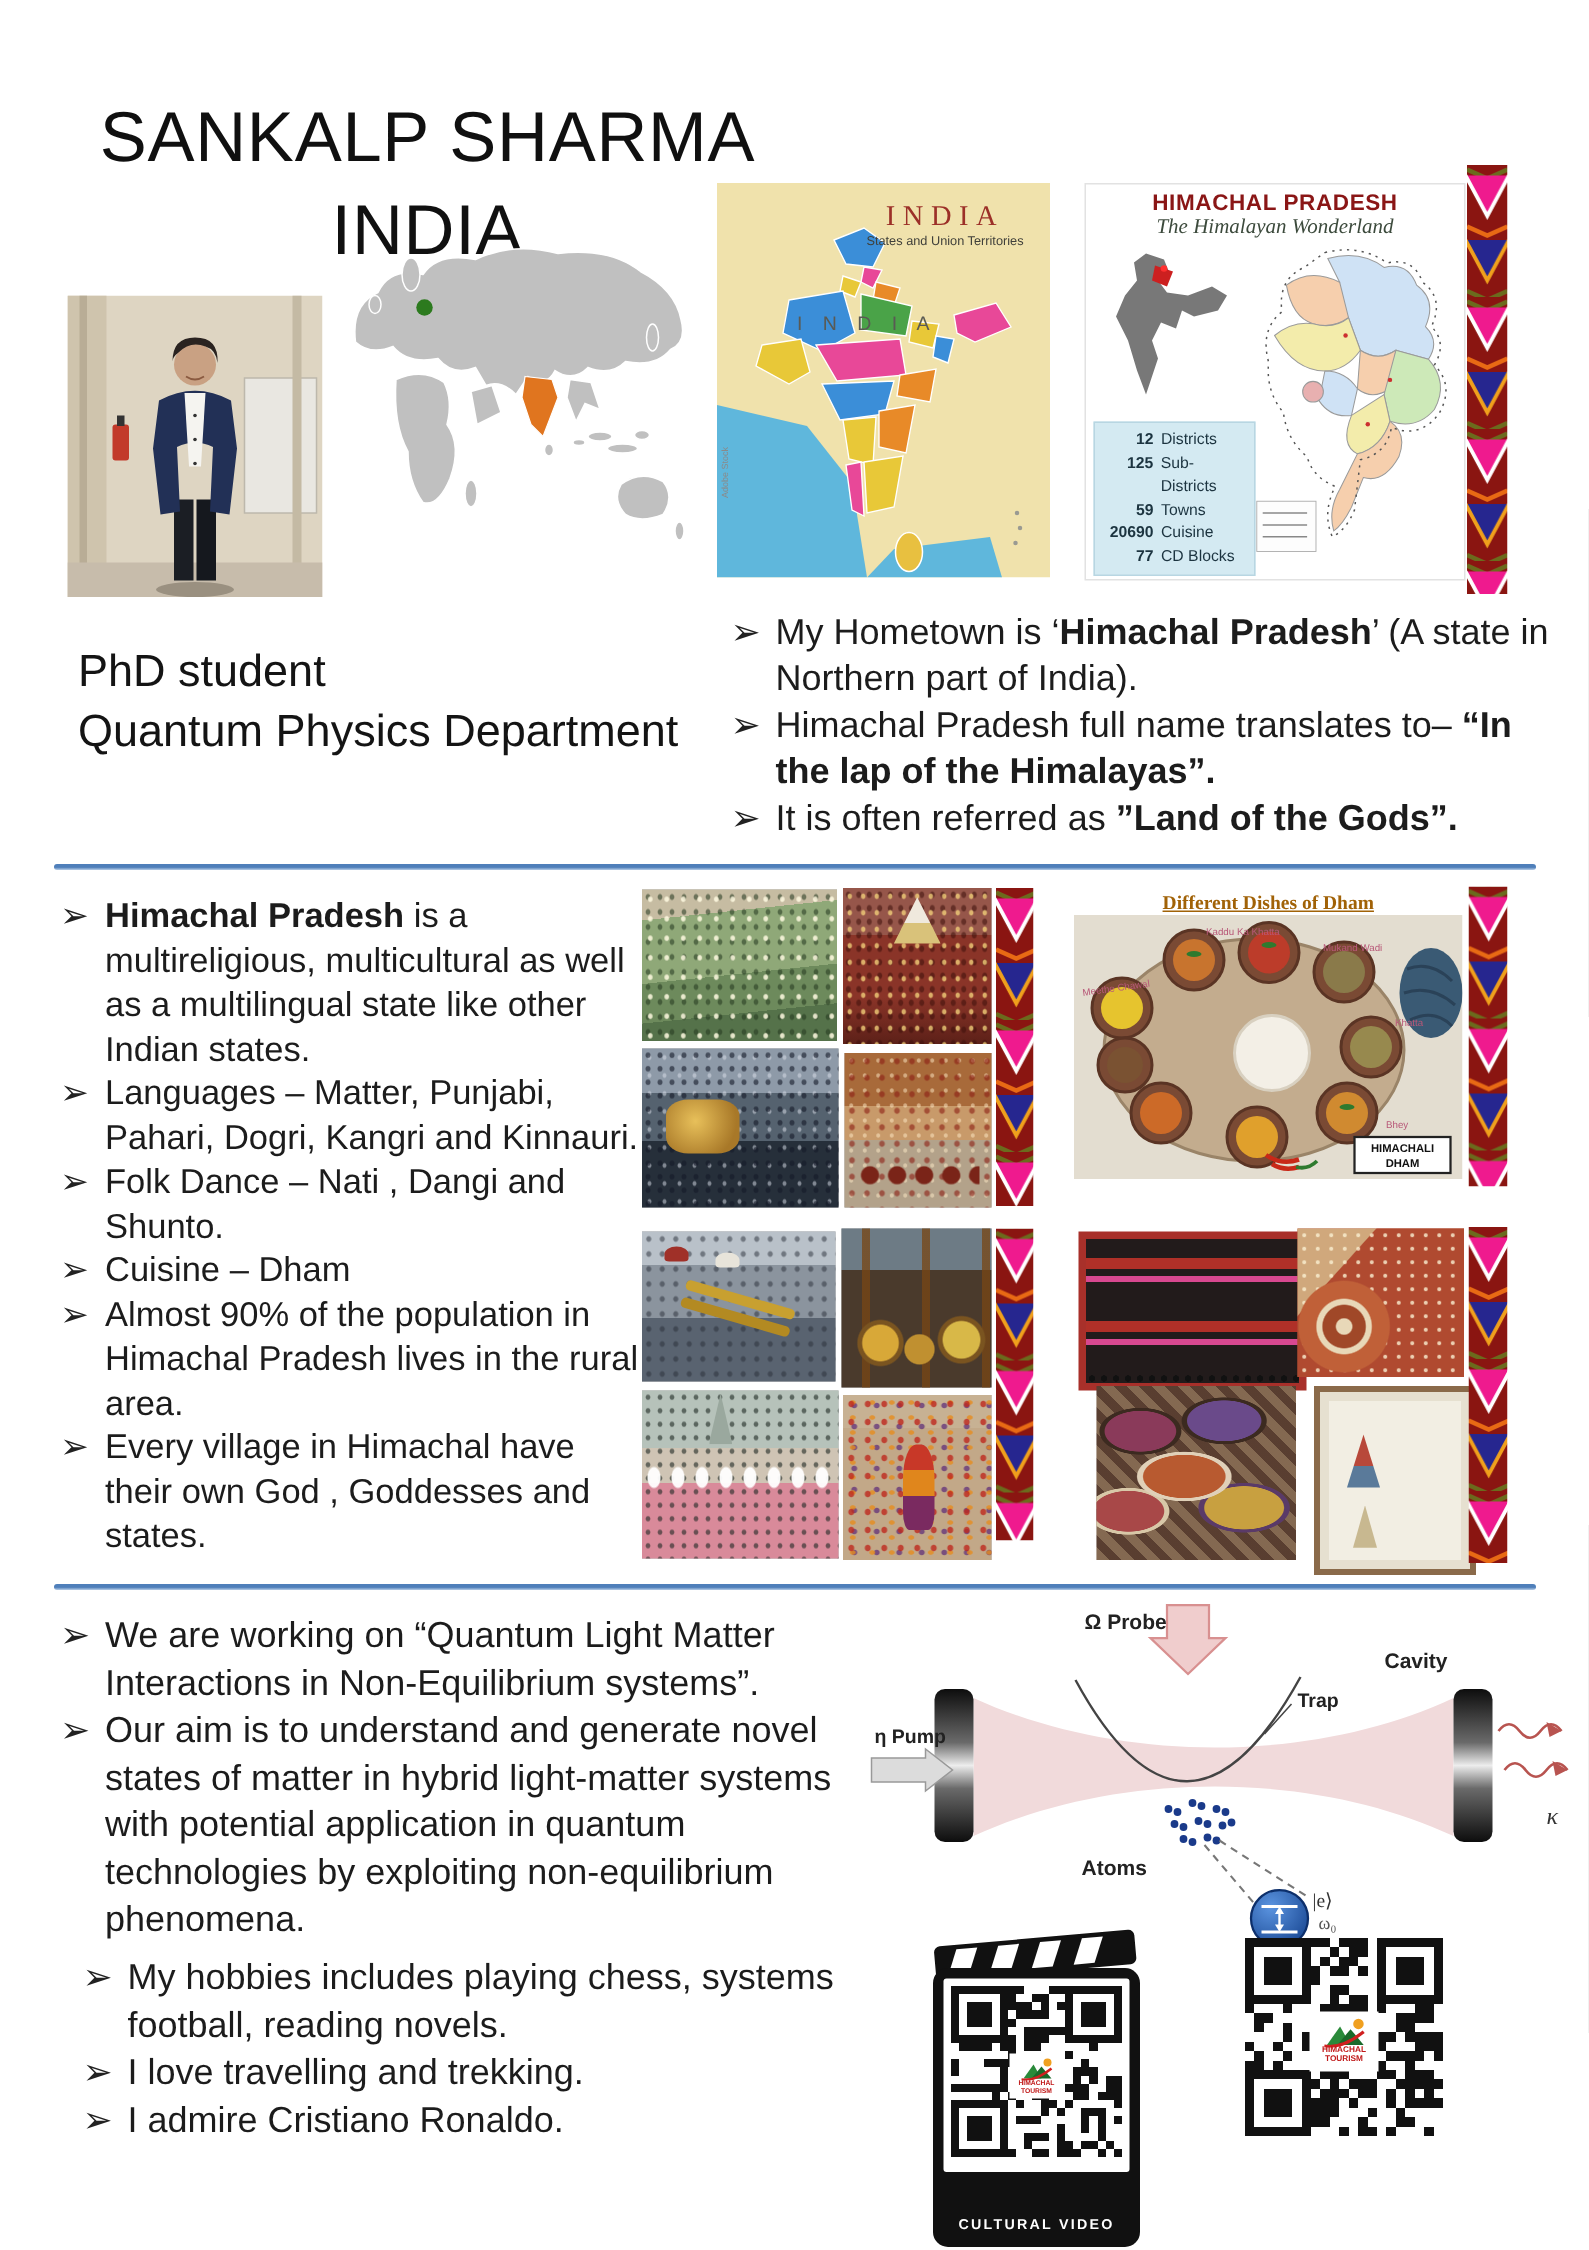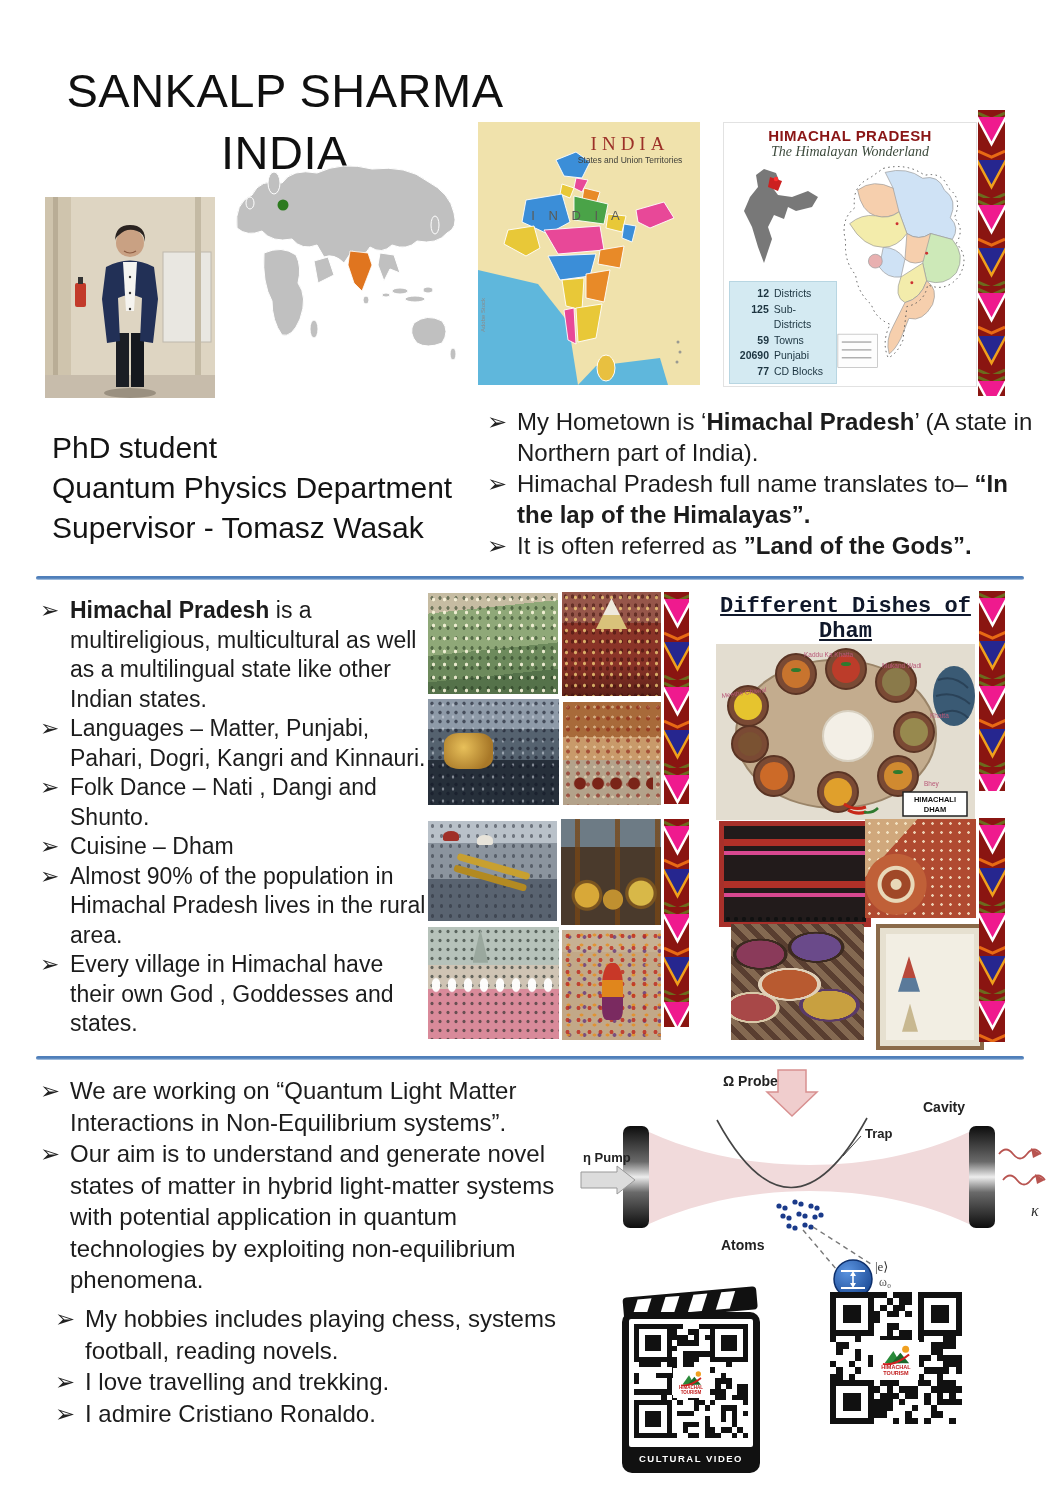--- a/index.html
+++ b/index.html
@@ -111,36 +111,36 @@
   .ph-d4::before{left:18%;top:24%;width:22%;height:30%;
     background:linear-gradient(180deg,#b8483a 0 60%,#5a7a9a 60%);
     clip-path:polygon(50% 0,100% 100%,0 100%);
     box-shadow:30px 18px 0 -4px #8a9ab0;}
   .ph-d4::after{left:22%;bottom:12%;width:16%;height:24%;
     background:#c8b890;clip-path:polygon(50% 0,100% 100%,0 100%);
     box-shadow:26px 0 0 #9ab0c4,13px -10px 0 -2px #b09a78;}
 
   
   .dham-panel{background:#ffffff;}
-  .dham-title{font-family:Liberation Mono, monospace;font-weight:bold;font-size:22px;
-    color:#0f172a;text-align:center;text-decoration:underline;padding-top:3px;}
+  .dham-title{font-family:Liberation Serif, serif;font-weight:bold;font-size:13px;
+    color:#a16207;text-align:center;text-decoration:underline;padding-top:3px;}
 
   
   .hp-panel{background:#fff;border:1px solid #e2e2e2;}
   .hp-title{font-size:15px;font-weight:bold;color:#8a1616;text-align:center;padding-top:4px;letter-spacing:.4px;}
   .hp-sub{font-family:Liberation Serif, serif;font-style:italic;font-size:14px;color:#3c4a3c;text-align:center;}
   .hp-stats{position:absolute;left:5px;top:158px;width:100px;background:#d4eaf2;border:1px solid #b8d6e2;
     padding:4px 3px;font-size:10.5px;color:#1c3440;}
   .hp-row{display:flex;line-height:15.5px;}
   .hp-v{width:36px;text-align:right;font-weight:bold;margin-right:5px;}
 
   
   .qr-frame{position:absolute;background:#111;border-radius:10px;padding:7px;}
   .qr-white{background:#fff;padding:5px;border-radius:2px;position:relative;}
-  .qr-caption{color:#fff;font-size:9.5px;font-weight:bold;letter-spacing:1.5px;text-align:center;padding:6px 0 2px;}
+  .qr-caption{color:#fff;font-size:9.5px;font-weight:bold;letter-spacing:1.5px;text-align:center;padding:6px 0 2px;margin-top:24px;}
   .qr-logo{position:absolute;background:#fff;display:flex;flex-direction:column;align-items:center;justify-content:center;}
   .qr-logo-text{color:#c01818;font-weight:bold;text-align:center;line-height:1.05;}
 
   .india-title{fill:#9c3028;font-family:"Liberation Serif",serif;letter-spacing:5px;font-size:19px;}
   .india-sub{fill:#40403a;font-size:8.5px;}
   .india-center{fill:#5a5a54;font-size:13px;letter-spacing:5px;}
   .map-credit{fill:#8a8a8a;font-size:6px;}
 
   svg text{font-family:"Liberation Sans",sans-serif;}
   .ser{font-family:"Liberation Serif",serif;}
@@ -275,21 +275,21 @@
       <div class="hp-row">
           <span class="hp-v">125</span>
           <span>Sub-Districts</span>
         </div>
       <div class="hp-row">
           <span class="hp-v">59</span>
           <span>Towns</span>
         </div>
       <div class="hp-row">
           <span class="hp-v">20690</span>
-          <span>Punjabi</span>
+          <span>Cuisine</span>
         </div>
       <div class="hp-row">
           <span class="hp-v">77</span>
           <span>CD Blocks</span>
         </div>
     </div>
     <svg class="abs" style="left:104px;top:40px;" width="146" height="218" viewBox="0 0 148 218">
       <g stroke="#9a9a9a" stroke-width="0.7">
         <path d="M58,8 Q80,2 96,14 Q112,10 118,26 Q132,36 124,54 Q134,64 126,76 L104,70 Q92,78 80,70 L72,48 Q62,40 66,24 Z" fill="#cfe2f5"></path>
         <path d="M30,26 Q46,14 66,24 L72,48 Q60,56 48,52 Q34,48 30,26 Z" fill="#f6cfad"></path>
@@ -316,21 +316,20 @@
     </svg>
   </div>
 
   <svg class="strip" style="left:978px;top:110px;" width="27" height="286">
     <rect width="27" height="286" fill="url(#zz)"></rect>
   </svg>
 
   <div class="abs profile-block" style="left:52px;top:428px;width:450px;">
     <div>PhD student</div>
     <div>Quantum Physics Department</div>
-    <div>Supervisor - Tomasz Wasak</div>
   </div>
 
   <div class="abs s1" style="left:487px;top:406px;width:556px;">
     <div class="bl">
       <span class="bm">➢</span>
       <span class="bt"><span>My Hometown is ‘</span><b>Himachal Pradesh</b><span>’ (A state in Northern part of India).</span></span>
     </div>
     <div class="bl">
       <span class="bm">➢</span>
       <span class="bt"><span>Himachal Pradesh full name translates to– </span><b>“In the lap of the Himalayas”.</b></span>

